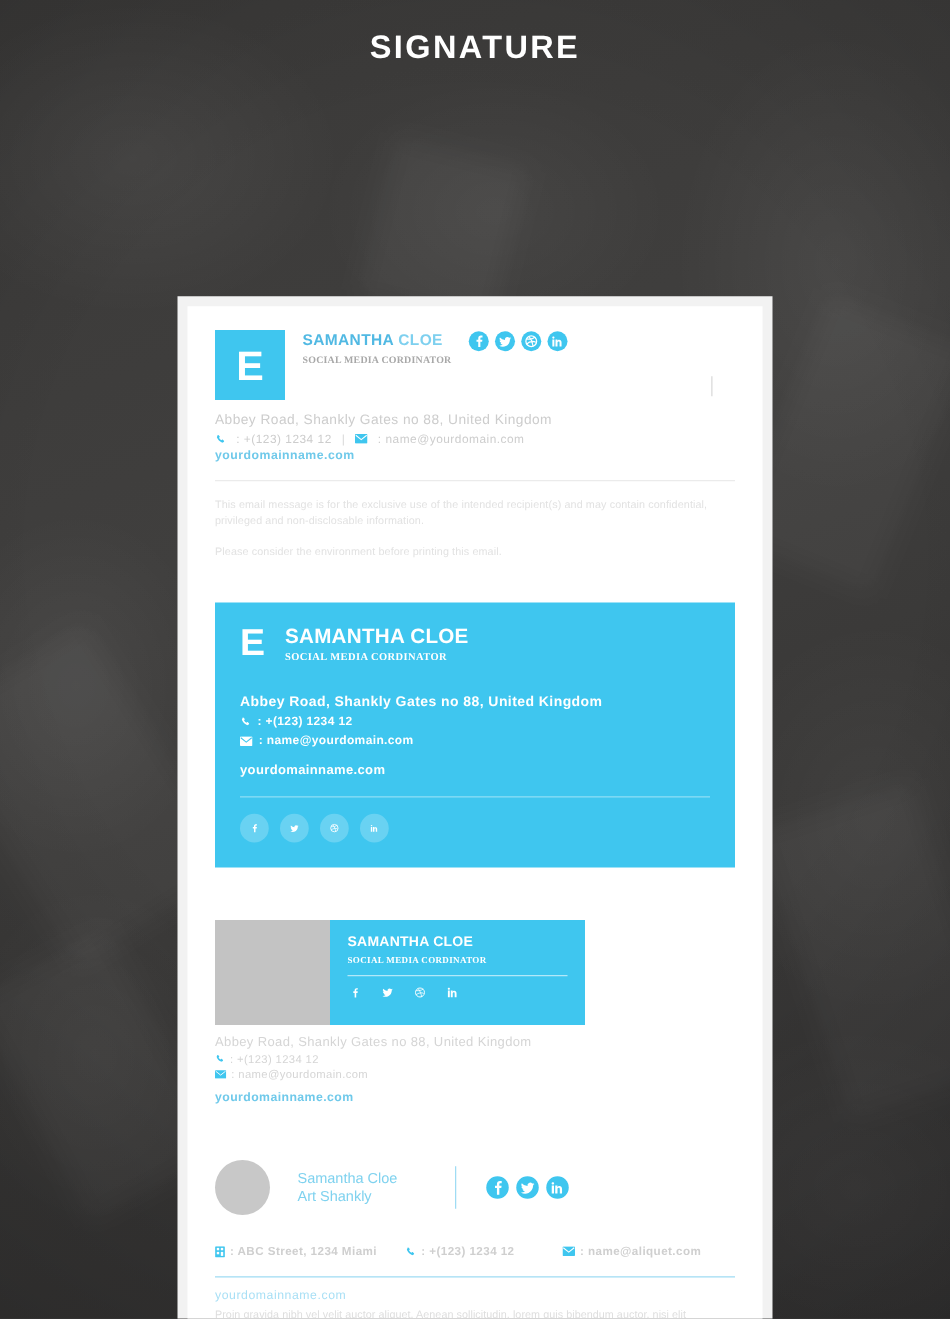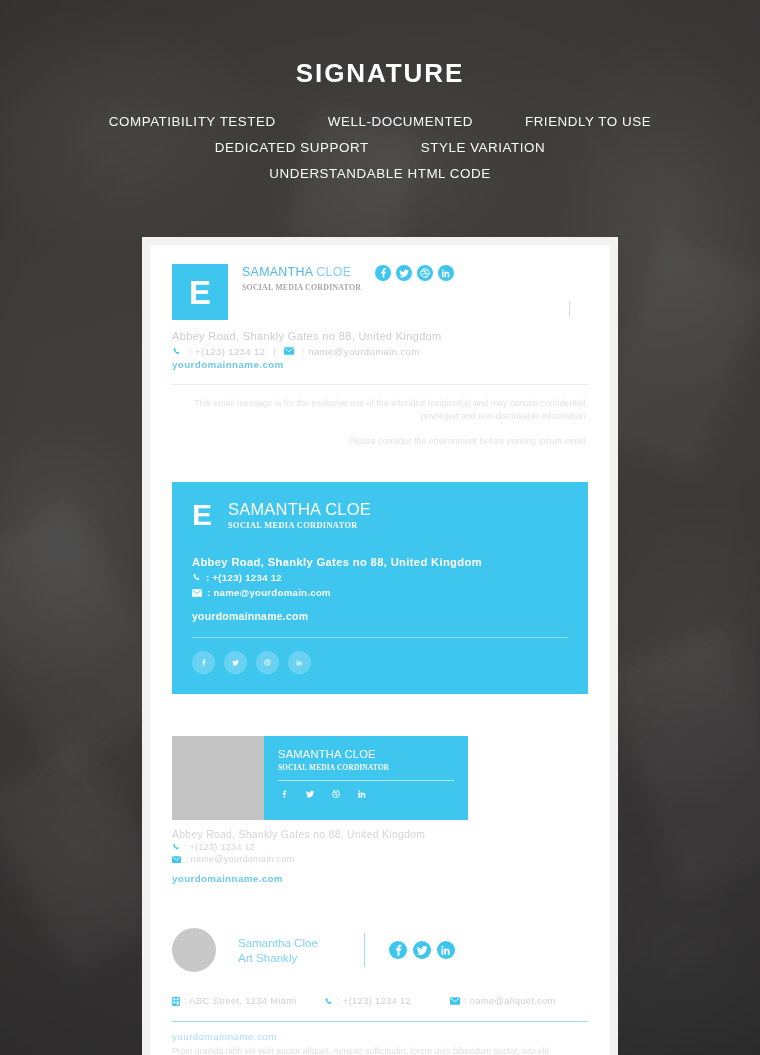--- a/index.html
+++ b/index.html
@@ -44,21 +44,21 @@
   .bg-vignette {
     position: absolute;
     inset: 0;
     background: radial-gradient(ellipse 120% 90% at 50% 42%, rgba(0,0,0,0) 38%, rgba(0,0,0,0.30) 100%);
   }
 
   
   .header {
     position: absolute;
     left: 0; right: 0; top: 0;
-    padding-top: 60px;
+    padding-top: 24px;
     text-align: center;
     color: #ffffff;
     z-index: 3;
   }
   .header h1 {
     font-size: 26px;
     font-weight: bold;
     letter-spacing: 1.9px;
     line-height: 1;
   }
@@ -105,22 +105,22 @@
     width: 56px; height: 56px;
     background: #3fc6ef;
     color: #ffffff;
     display: flex; align-items: center; justify-content: center;
     font-size: 33px; font-weight: bold;
     line-height: 1;
     flex: 0 0 auto;
   }
 
   .name-line { line-height: 1.12; }
-  .name-strong { font-weight: normal; }
-  .name-light { font-weight: normal; margin-top: 22px; }
+  .name-strong { font-weight: bold; }
+  .name-light { font-weight: bold; margin-top: 22px; }
   .role { letter-spacing: 0.2px; font-family: Liberation Serif, serif; }
 
   .soc {
     display: inline-flex;
     align-items: center; justify-content: center;
     border-radius: 50%;
     flex: 0 0 auto;
   }
   .soc svg { display: block; }
 
@@ -139,21 +139,21 @@
 
   .b1-contact { margin-top: 9px; }
   .b1-addr { font-size: 11px; color: #cdcdcd; letter-spacing: 0.35px; line-height: 1.45; }
   .b1-row2 { display: flex; align-items: center; gap: 8px; margin-top: 1px; font-size: 9.5px; letter-spacing: 0.4px; }
   .b1-row2 .ic { color: #3fc6ef; display: inline-flex; align-items: center; }
   .b1-row2 .val { color: #cdcdcd; }
   .b1-row2 .sep { color: #d8d8d8; }
   .b1-web { font-size: 9.8px; color: #6fc9ea; font-weight: bold; letter-spacing: 0.4px; margin-top: 2px; }
   .b1-bar { position: absolute; right: 18px; top: 56px; width: 1px; height: 16px; background: #d9d9d9; }
   .b1-rule { background: #ebebeb; margin: 14px 0 12px 0; }
-  .b1-legal { font-size: 8.6px; color: #e2e2e2; line-height: 1.55; letter-spacing: 0.1px; text-align: right; }
+  .b1-legal { font-size: 8.6px; color: #e2e2e2; line-height: 1.55; letter-spacing: 0.1px; }
   .b1-legal + .b1-legal { margin-top: 11px; }
 
   
   .b2 {
     margin-top: 34px;
     background: #3fc6ef;
     color: #ffffff;
     padding: 18px 20px 20px 20px;
   }
   .b2-top { display: flex; align-items: center; gap: 16px; }
@@ -190,21 +190,21 @@
   .b4-top { display: flex; align-items: center; }
   .b4-avatar { width: 44px; height: 44px; border-radius: 50%; background: #c8c8c8; flex: 0 0 auto; }
   .b4-id { margin-left: 22px; }
   .b4-name { font-size: 11.6px; color: #7fd2ef; line-height: 1.35; }
   .b4-role { font-size: 11.6px; color: #7fd2ef; line-height: 1.35; }
   .b4-divider { width: 1px; height: 34px; background: #9fdcf4; margin-left: 46px; }
   .b4-socials { display: flex; gap: 6px; margin-left: 24px; }
   .b4-socials .soc { width: 18px; height: 18px; background: #3fc6ef; color: #fff; }
 
   .b4-contacts { display: flex; align-items: center; margin-top: 24px; }
-  .b4-cell { display: flex; align-items: center; gap: 4px; font-size: 9.3px; letter-spacing: 0.35px; }
+  .b4-cell { display: flex; align-items: center; gap: 4px; font-size: 9.3px; letter-spacing: 0.35px; font-weight: bold; }
   .b4-cell .ic { color: #3fc6ef; display: inline-flex; align-items: center; }
   .b4-cell .val { color: #cfcfcf; }
   .b4-cell.c1 { width: 152px; }
   .b4-cell.c2 { width: 126px; }
   .b4-rule { background: #9fdcf4; margin: 15px 0 9px 0; }
   .b4-web { font-size: 9.8px; color: #a7dff5; letter-spacing: 0.45px; }
   .b4-desc { font-size: 8.6px; color: #dedede; line-height: 1.48; margin-top: 3px; letter-spacing: 0.05px; }
 </style>
 </head>
 <body>
@@ -213,34 +213,20 @@
   <div class="bg-streak s1"></div>
   <div class="bg-streak s2"></div>
   <div class="bg-streak s3"></div>
   <div class="bg-streak s4"></div>
   <div class="bg-streak s5"></div>
 </div>
 <div class="bg-vignette"></div>
 
 <div class="header">
   <h1>SIGNATURE</h1>
-  <div class="feature-rows">
-    <div class="feature-row">
-      <span>COMPATIBILITY TESTED</span>
-      <span>WELL-DOCUMENTED</span>
-      <span>FRIENDLY TO USE</span>
-    </div>
-    <div class="feature-row">
-      <span>DEDICATED SUPPORT</span>
-      <span>STYLE VARIATION</span>
-    </div>
-    <div class="feature-row">
-      <span>UNDERSTANDABLE HTML CODE</span>
-    </div>
-  </div>
 </div>
 
 <div class="card-outer">
 <div class="card">
 
   <div class="blk b1">
     <div class="b1-bar"></div>
 
     <div class="b1-top">
       <div class="logo-square">E</div>
@@ -293,21 +279,21 @@
                 <path d="M1 1.5 8 7l7-5.5" fill="none" stroke="#fff" stroke-width="1.3"></path>
               </svg>
             </span>
         <span class="val">: name@yourdomain.com</span>
       </div>
       <div class="b1-web">yourdomainname.com</div>
     </div>
 
     <div class="rule b1-rule"></div>
     <div class="b1-legal">This email message is for the exclusive use of the intended recipient(s) and may contain confidential, privileged and non-disclosable information.</div>
-    <div class="b1-legal">Please consider the environment before printing ipsum email.</div>
+    <div class="b1-legal">Please consider the environment before printing this email.</div>
   </div>
 
   <div class="blk b2">
     <div class="b2-top">
       <div class="b2-logo">E</div>
       <div>
         <div class="b2-name name-line">
           <span class="name-strong">SAMANTHA</span><span class="name-light"> CLOE</span>
         </div>
         <div class="b2-role role">SOCIAL MEDIA CORDINATOR</div>

